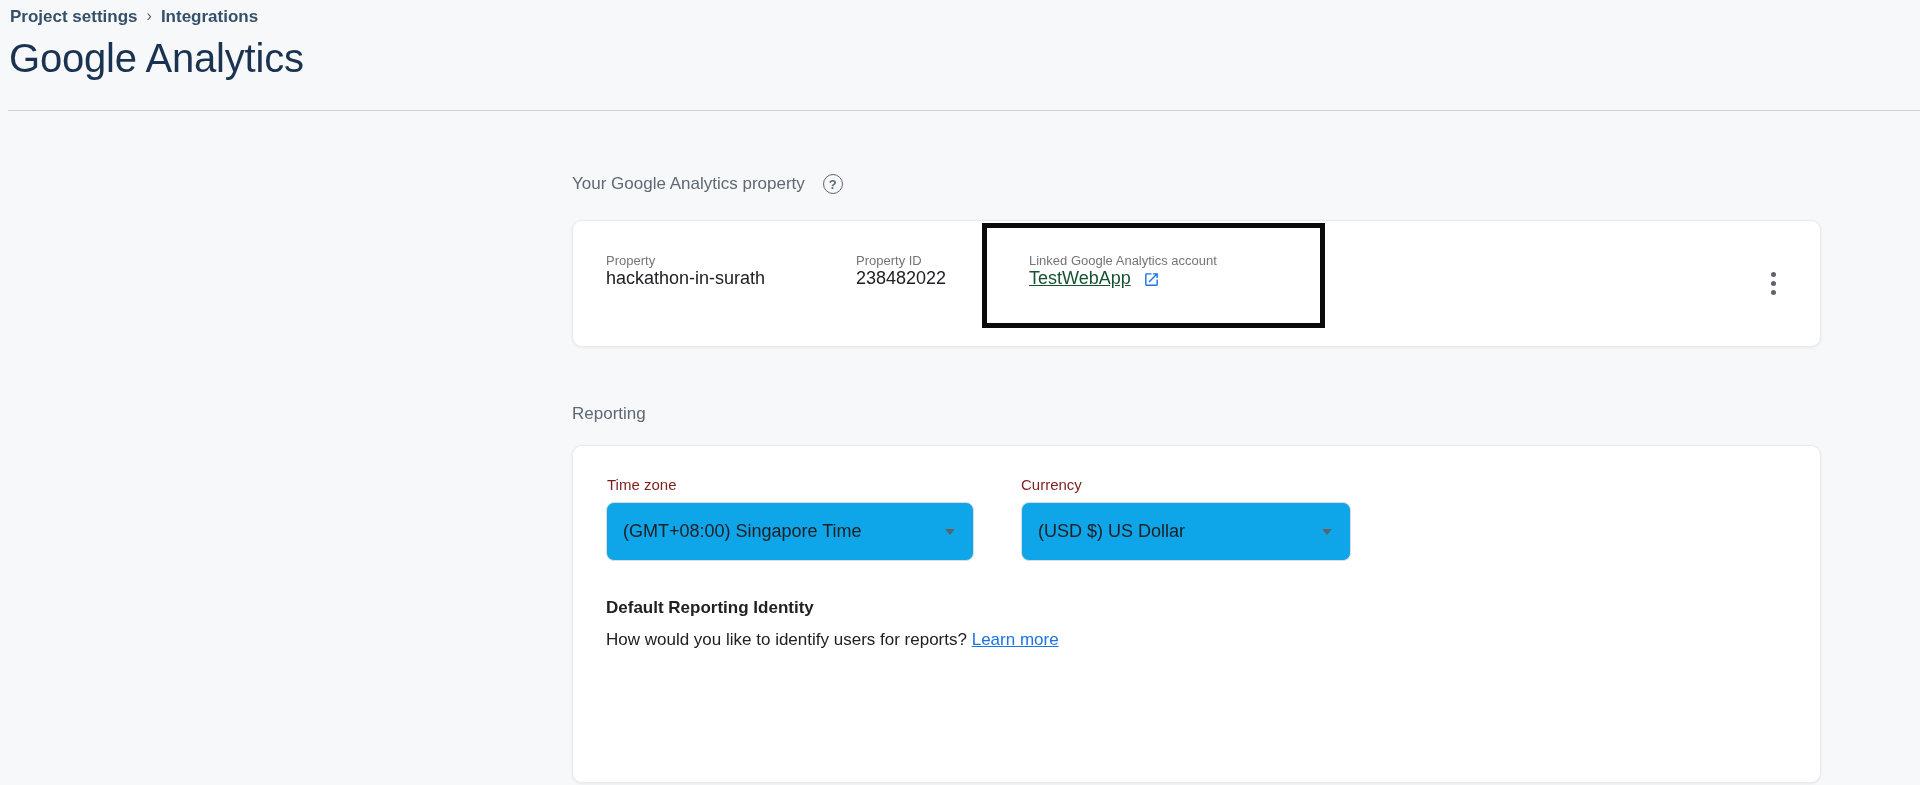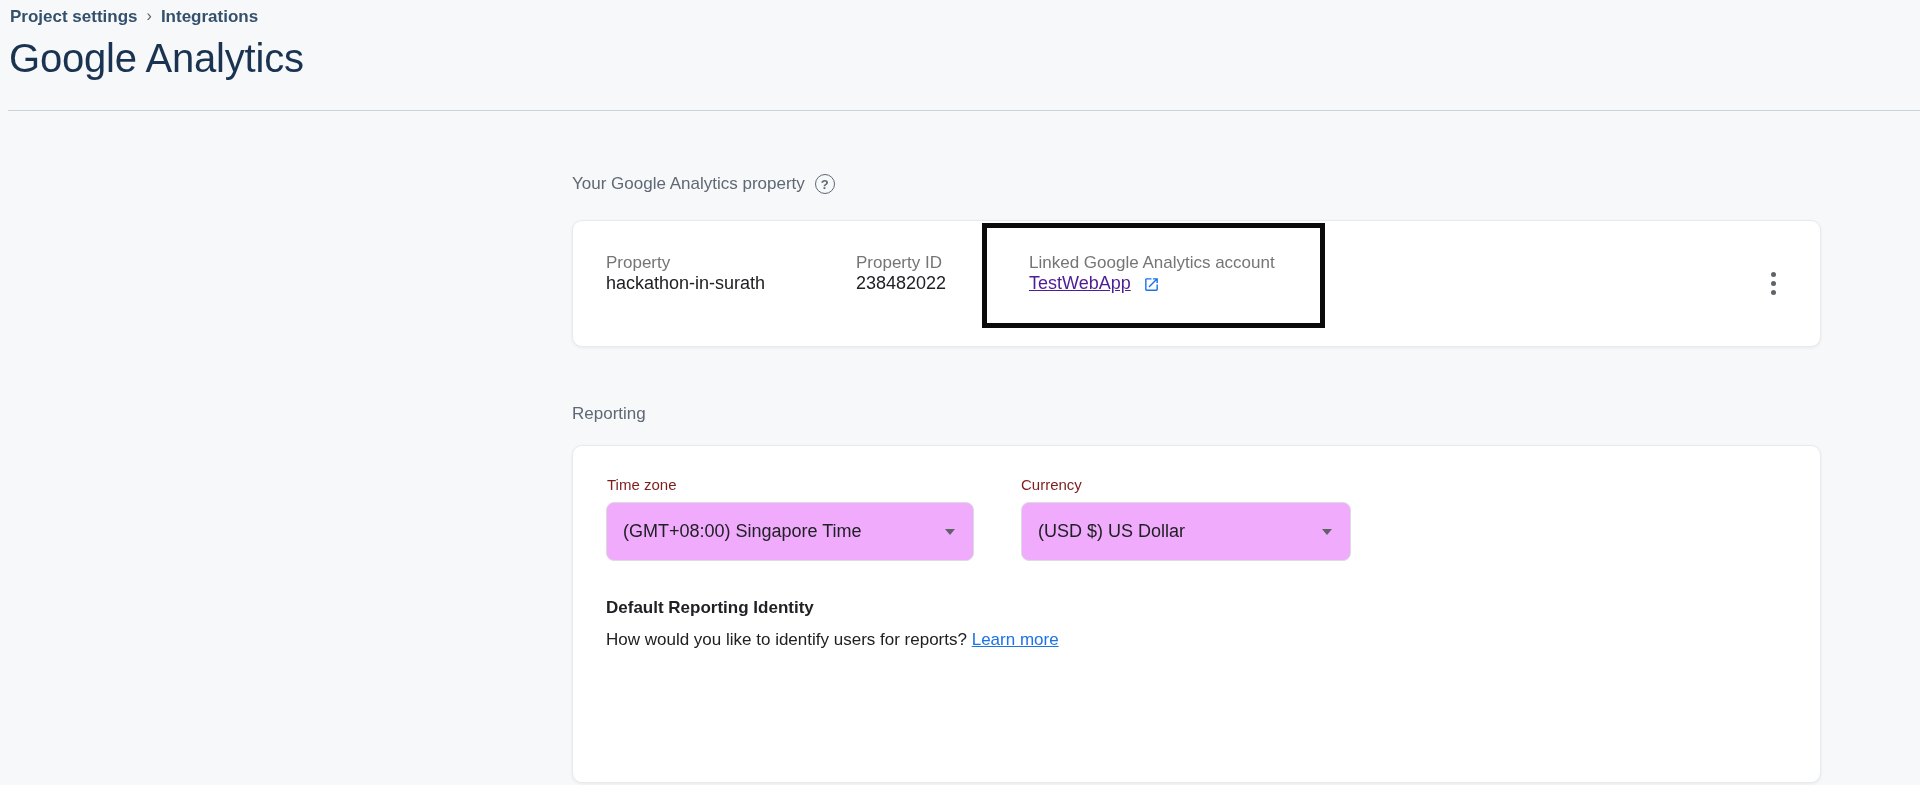--- a/index.html
+++ b/index.html
@@ -28,47 +28,47 @@
     color: #1a3350;
   }
   .header-divider {
     position: absolute; left: 8px; right: 0; top: 110px;
     height: 1px; background: #cbd3dd;
   }
 
   
   .section-heading {
     position: absolute; left: 572px;
-    display: flex; align-items: center; gap: 10px;
+    display: flex; align-items: center; gap: 18px;
     font-size: 17px; color: #5f6874;
   }
   .help-icon {
     width: 20px; height: 20px; border: 1.5px solid #5f6874;
     border-radius: 50%; display: inline-flex; align-items: center; justify-content: center;
     font-size: 13px; font-weight: bold; color: #5f6874; cursor: pointer;
   }
 
   
   .card {
     position: absolute; left: 572px; width: 1249px;
     background: #ffffff; border: 1px solid #e8eaed; border-radius: 10px;
     box-shadow: 0 1px 3px rgba(60,64,67,0.08);
   }
   #property-card { top: 220px; height: 127px; }
   #reporting-card { top: 445px; height: 338px; }
 
   
   .field { position: absolute; top: 32px; }
-  .field .flabel { font-size: 17px; color: #757575; }
+  .field .flabel { font-size: 13px; color: #757575; }
   .field .fvalue { font-size: 18px; color: #202124; }
   #field-property { left: 33px; }
   #field-property-id { left: 283px; }
   #field-linked { left: 456px; }
   a.ga-link {
-    color: #4c1d95; text-decoration: underline; font-size: 18px;
+    color: #14532d; text-decoration: underline; font-size: 18px;
     display: inline-flex; align-items: center; gap: 12px; cursor: pointer;
   }
   .open-in-new { width: 17px; height: 17px; display: inline-block; transform: translateY(1px); }
 
   .kebab-button {
     position: absolute; right: 30px; top: 50%; transform: translateY(-50%);
     width: 34px; height: 34px; border: none; background: transparent;
     display: flex; flex-direction: column; align-items: center; justify-content: center;
     gap: 4px; cursor: pointer; border-radius: 50%;
   }
@@ -79,21 +79,21 @@
     position: absolute; left: 982px; top: 223px; width: 343px; height: 105px;
     border: 5px solid #0b0b0b; z-index: 5; pointer-events: none;
   }
 
   
   .input-label { position: absolute; font-size: 15px; color: #7f1d1d; }
   #tz-label { left: 34px; top: 30px; }
   #cur-label { left: 448px; top: 30px; }
 
   .select {
-    position: absolute; height: 59px; background: #f0abfc;
+    position: absolute; height: 59px; background: #0ea5e9;
     border: 1px solid #dadce0; border-radius: 8px;
     display: flex; align-items: center; justify-content: space-between;
     padding: 0 18px 0 16px; font-size: 18px; color: #202124; cursor: pointer;
   }
   #tz-select  { left: 33px;  top: 56px; width: 368px; }
   #cur-select { left: 448px; top: 56px; width: 330px; }
   #identity-select { left: 34px; top: 224px; width: 366px; }
   .caret {
     width: 0; height: 0;
     border-left: 5px solid transparent; border-right: 5px solid transparent;

